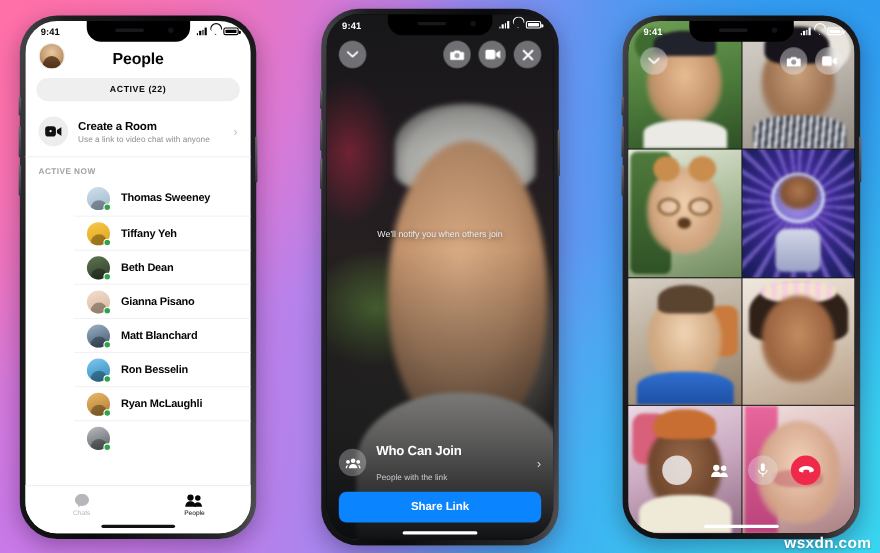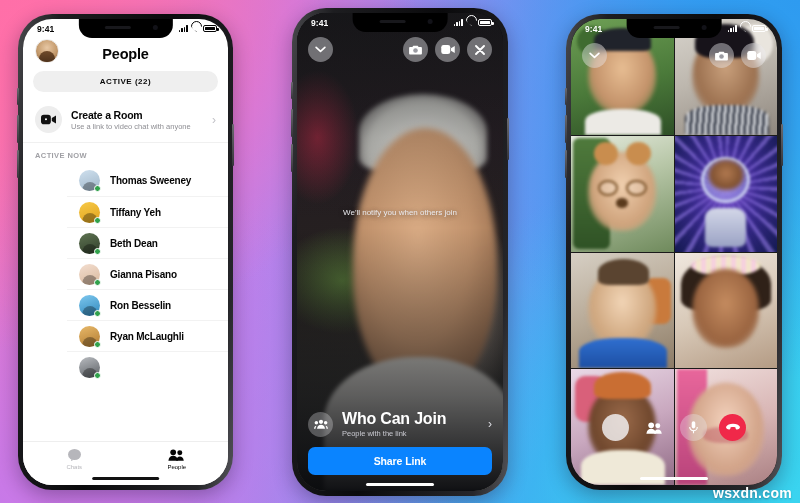--- a/index.html
+++ b/index.html
@@ -220,22 +220,22 @@
   }
   .p2-h1 { color: #fff; font-size: 13.5px; font-weight: bold; letter-spacing: -.25px; }
   .p2-h2 { color: #eaeaee; font-size: 8px; margin-top: 4px; }
   .p2-bottom { position: absolute; left: 0; right: 0; bottom: 16px; z-index: 30; padding: 0 11px; }
   .p2-join { display: flex; align-items: center; gap: 9px; margin-bottom: 9px; }
   .join-icon {
     width: 25px; height: 25px; border-radius: 50%; background: rgba(235,235,240,.3);
     display: flex; align-items: center; justify-content: center; flex: 0 0 auto;
   }
   .join-txt { flex: 1; min-width: 0; }
-  .join-title { color: #fff; font-size: 16px; font-weight: bold; letter-spacing: -.2px; }
-  .join-sub { color: #c9c9d0; font-size: 7.5px; margin-top: 1px; }
+  .join-title { color: #fff; font-size: 12px; font-weight: bold; letter-spacing: -.2px; }
+  .join-sub { color: #c9c9d0; font-size: 7.5px; margin-top: 12px; }
   .p2-share {
     display: block; width: 100%; border: none; border-radius: 7px;
     background: #0a84ff; color: #fff; font-size: 10.5px; font-weight: bold;
     padding: 8px 0; text-align: center; letter-spacing: -.1px;
     font-family: "Liberation Sans", sans-serif; cursor: pointer;
   }
 
   
   #phone3 { left: 566px; top: 14px; width: 216px; height: 476px; }
   .p3-screen { position: absolute; inset: 0; background: #000; overflow: hidden; }
@@ -350,20 +350,27 @@
             <span class="dot"></span>
           </div>
           <div class="p1-name">Beth Dean</div>
         </div>
         <div class="p1-row">
           <div class="p1-pic">
             <span class="ph" style="background:linear-gradient(160deg,#f3ded0,#d8b79b)"></span>
             <span class="dot"></span>
           </div>
           <div class="p1-name">Gianna Pisano</div>
+        </div>
+        <div class="p1-row">
+          <div class="p1-pic">
+            <span class="ph" style="background:linear-gradient(160deg,#9fb2c4,#3c556e)"></span>
+            <span class="dot"></span>
+          </div>
+          <div class="p1-name">Matt Blanchard</div>
         </div>
         <div class="p1-row">
           <div class="p1-pic">
             <span class="ph" style="background:linear-gradient(160deg,#7ec8ef,#2f87bb)"></span>
             <span class="dot"></span>
           </div>
           <div class="p1-name">Ron Besselin</div>
         </div>
         <div class="p1-row">
           <div class="p1-pic">

